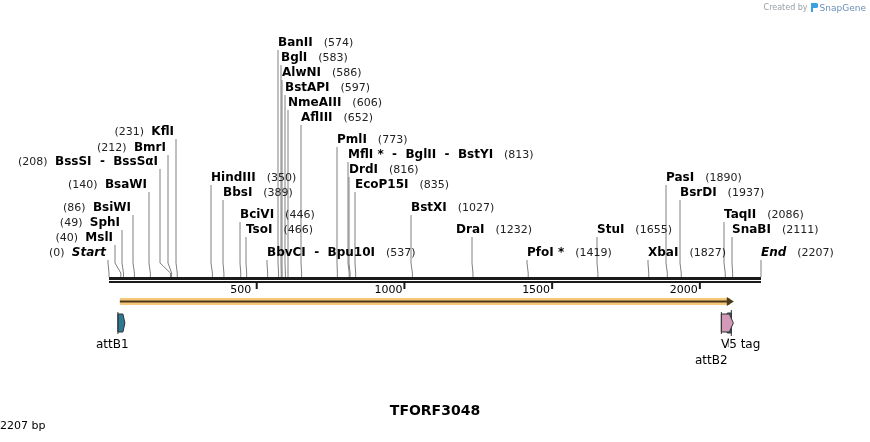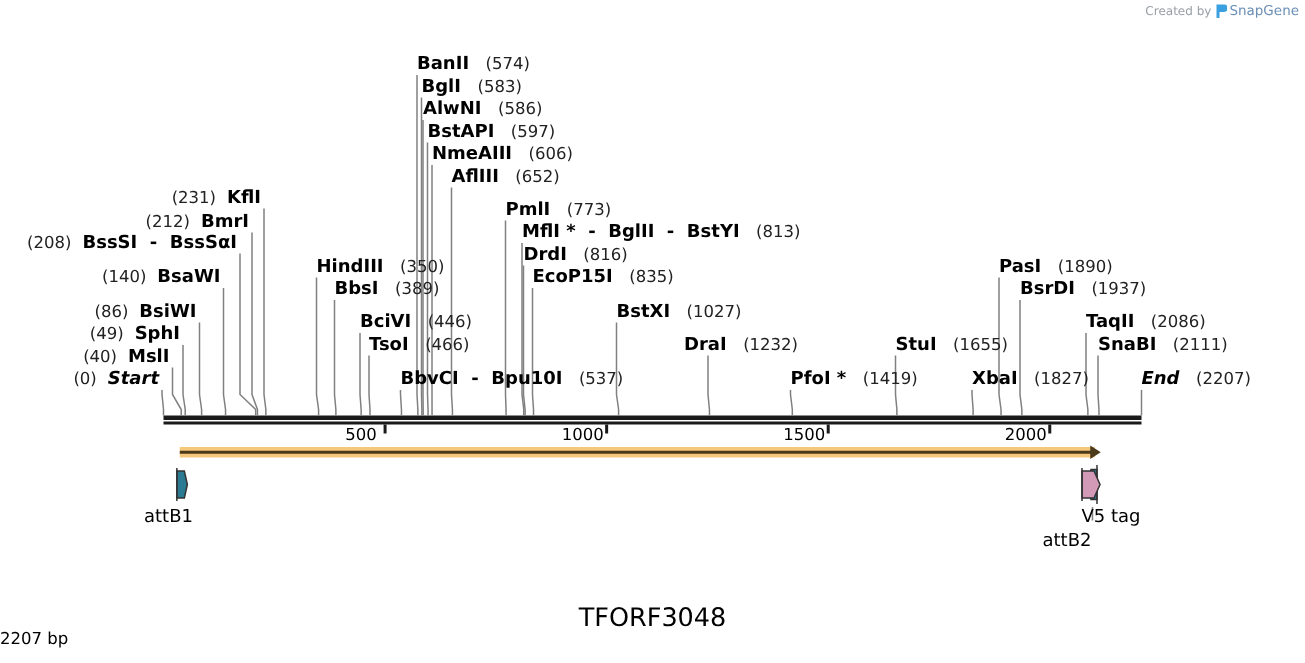--- a/index.html
+++ b/index.html
@@ -7,21 +7,21 @@
            font-family: "DejaVu Sans", sans-serif; color: #000; }
     #map { position: absolute; left: 0; top: 0; width: 870px; height: 442px; }
     .lbl { position: absolute; white-space: nowrap; font-size: 11.5px; line-height: 14px; }
     .enz { font-weight: bold; font-size: 12px; }
     .pos { font-size: 11px; color: #222; }
     .ital { font-style: italic; font-weight: bold; }
     .credit { position: absolute; right: 4px; top: 2px; font-size: 8px; color: #9aa0a6;
               display: flex; align-items: center; gap: 2px; }
     .credit .brand { color: #6b8fb5; font-size: 9px; }
     .title { position: absolute; left: 0; width: 870px; top: 402px; text-align: center;
-             font-weight: normal; font-size: 17px; }
+             font-weight: bold; font-size: 14px; }
     .subtitle { position: absolute; left: 0; width: 870px; top: 419px; text-align: left;
                 font-size: 11px; }
     .tick-label { position: absolute; top: 283px; font-size: 11px; }
     .feat-label { position: absolute; font-size: 12px; white-space: nowrap; }
   </style>
 </head>
 <body>
 
 <div id="map">
   <div class="credit">

